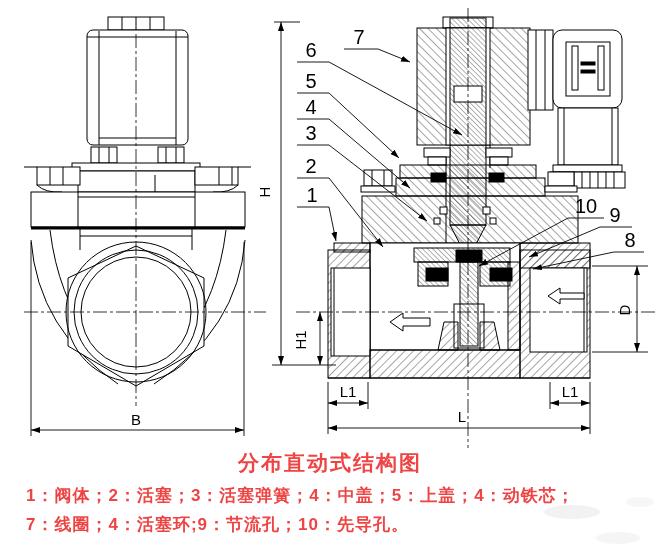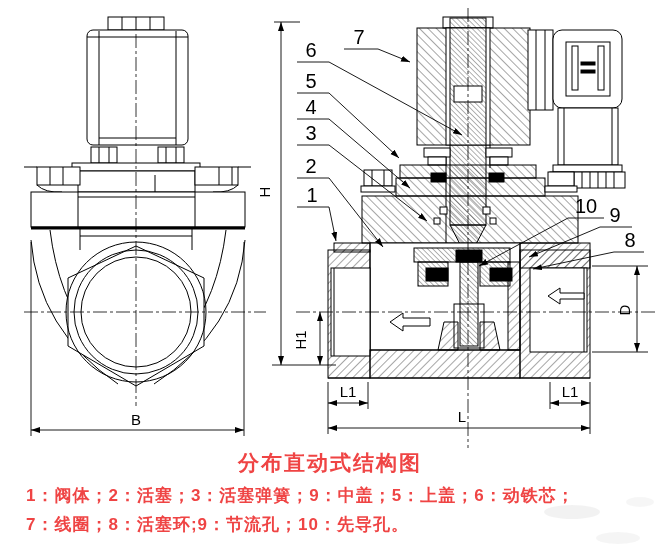--- a/index.html
+++ b/index.html
@@ -303,16 +303,16 @@
   </g>
 
   <g opacity="0.5">
     <ellipse cx="572" cy="512" rx="28" ry="7" fill="#e7e7e7"></ellipse>
     <ellipse cx="618" cy="538" rx="22" ry="6" fill="#ededed"></ellipse>
     <ellipse cx="640" cy="502" rx="14" ry="5" fill="#efefef"></ellipse>
   </g>
 </svg>
 
 <div id="title" class="txtblock">分布直动式结构图</div>
-<div id="legend1" class="txtblock">1：阀体；2：活塞；3：活塞弹簧；9：中盖；5：上盖；6：动铁芯；</div>
-<div id="legend2" class="txtblock">7：线圈；8：活塞环;9：节流孔；10：先导孔。</div>
+<div id="legend1" class="txtblock">1：阀体；2：活塞；3：活塞弹簧；4：中盖；5：上盖；4：动铁芯；</div>
+<div id="legend2" class="txtblock">7：线圈；4：活塞环;9：节流孔；10：先导孔。</div>
 
 </div>
 
 </body></html>

